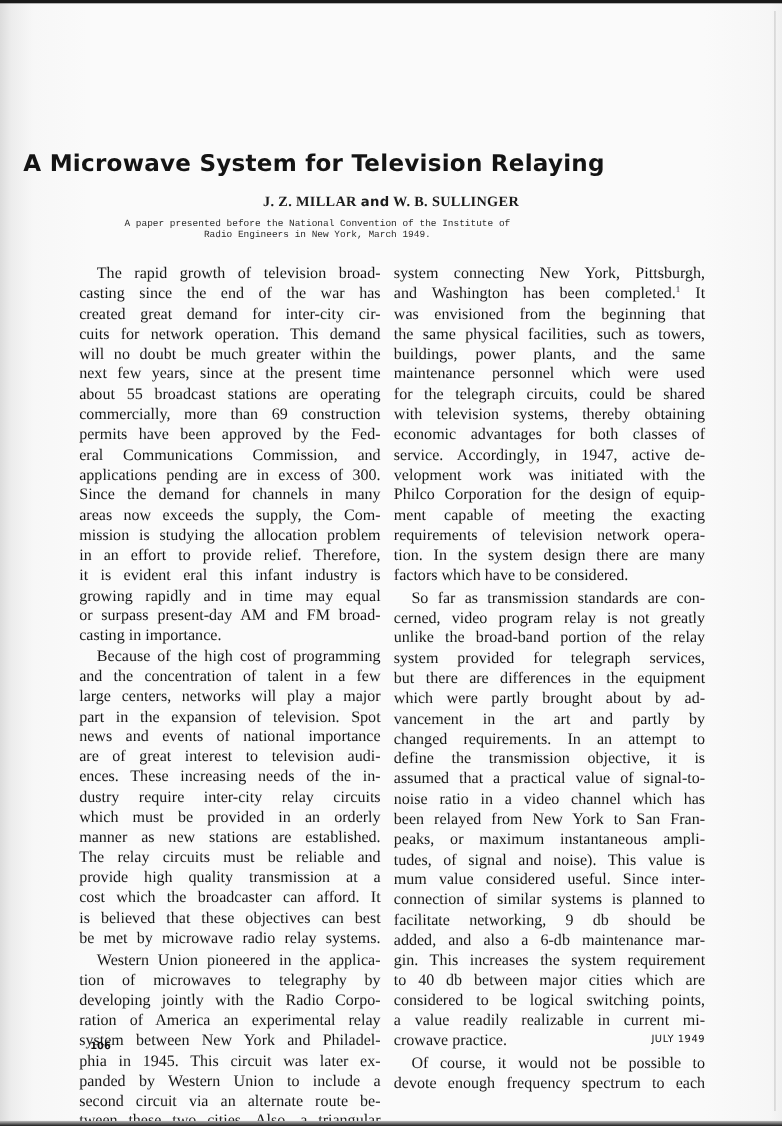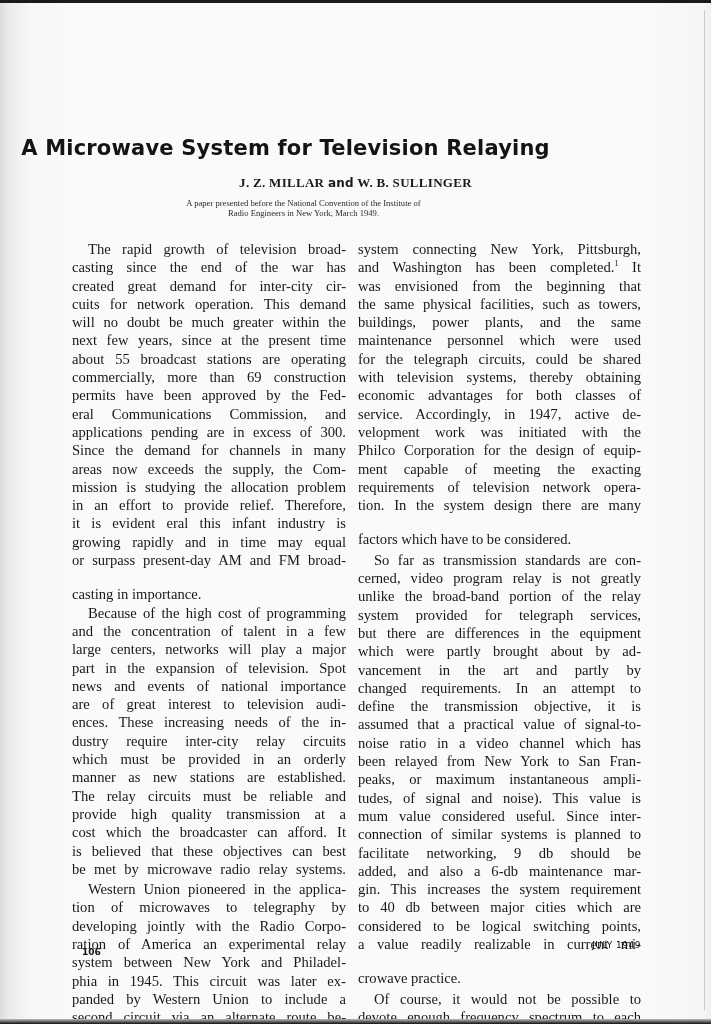--- a/index.html
+++ b/index.html
@@ -52,44 +52,43 @@
     }
     .authors .and {
       font-family: "DejaVu Sans", sans-serif;
       font-size: 12px;
     }
     .note {
       position: absolute;
       left: 0; width: 577px;
       top: 198px;
       text-align: center;
-      font-family: Liberation Serif, serif;
+      font-family: Liberation Mono, monospace;
       font-size: 8.6px;
       line-height: 10px;
       color: #2a2a2a;
-      padding-left: 15px;
     }
     .column {
       position: absolute;
       top: 240px;
       font-family: "Liberation Serif", serif;
       font-size: 14.6px;
       color: #181818;
     }
     .col-left { left: 72px; width: 274px; }
     .col-right { left: 358px; width: 283px; }
     .line {
       display: block;
       height: 18.3px;
       line-height: 18.3px;
       white-space: nowrap;
       text-align: justify;
       text-align-last: justify;
     }
-    .line.last { text-align-last: left; margin-top: 16px; }
+    .line.last { text-align-last: left; }
     .line.indent { padding-left: 16px; }
     .gap { display: block; height: 2px; }
     sup { font-size: 8px; line-height: 0; vertical-align: 6px; }
     .footer-page {
       position: absolute;
       left: 82px; top: 947px;
       font-family: "DejaVu Sans", sans-serif;
       font-weight: bold;
       font-size: 9px;
       color: #111;

